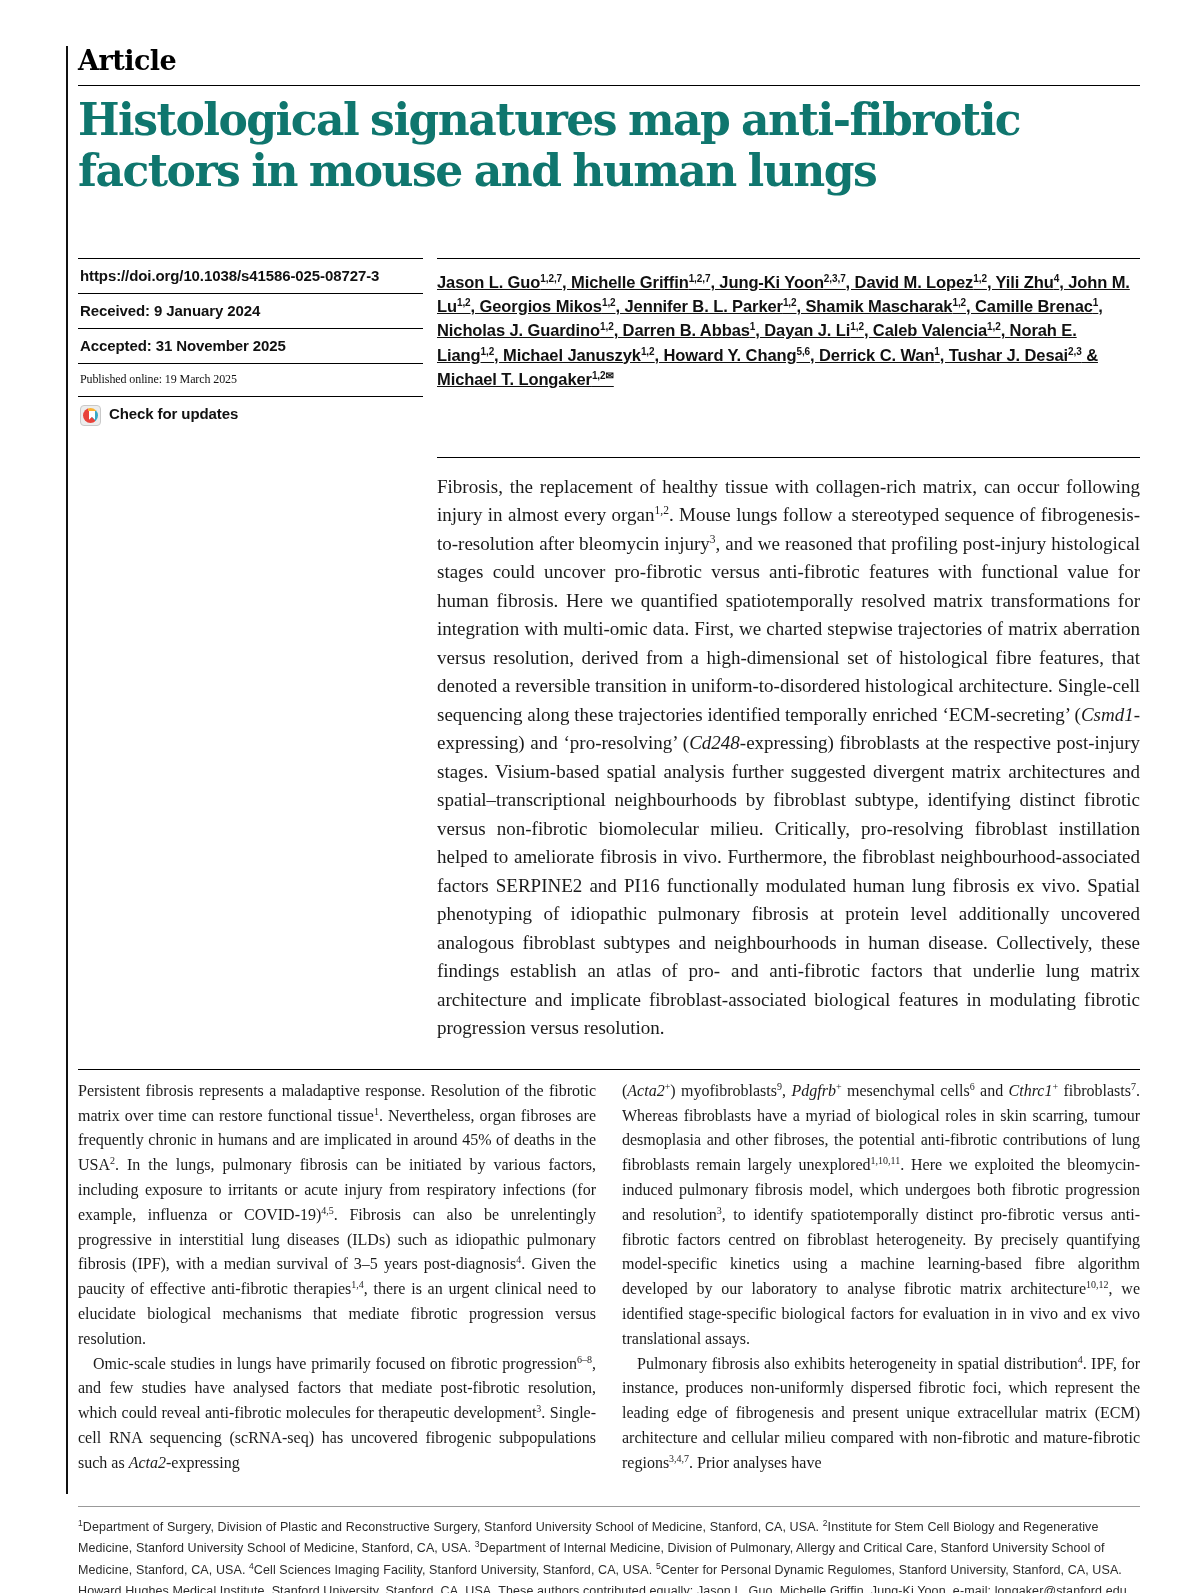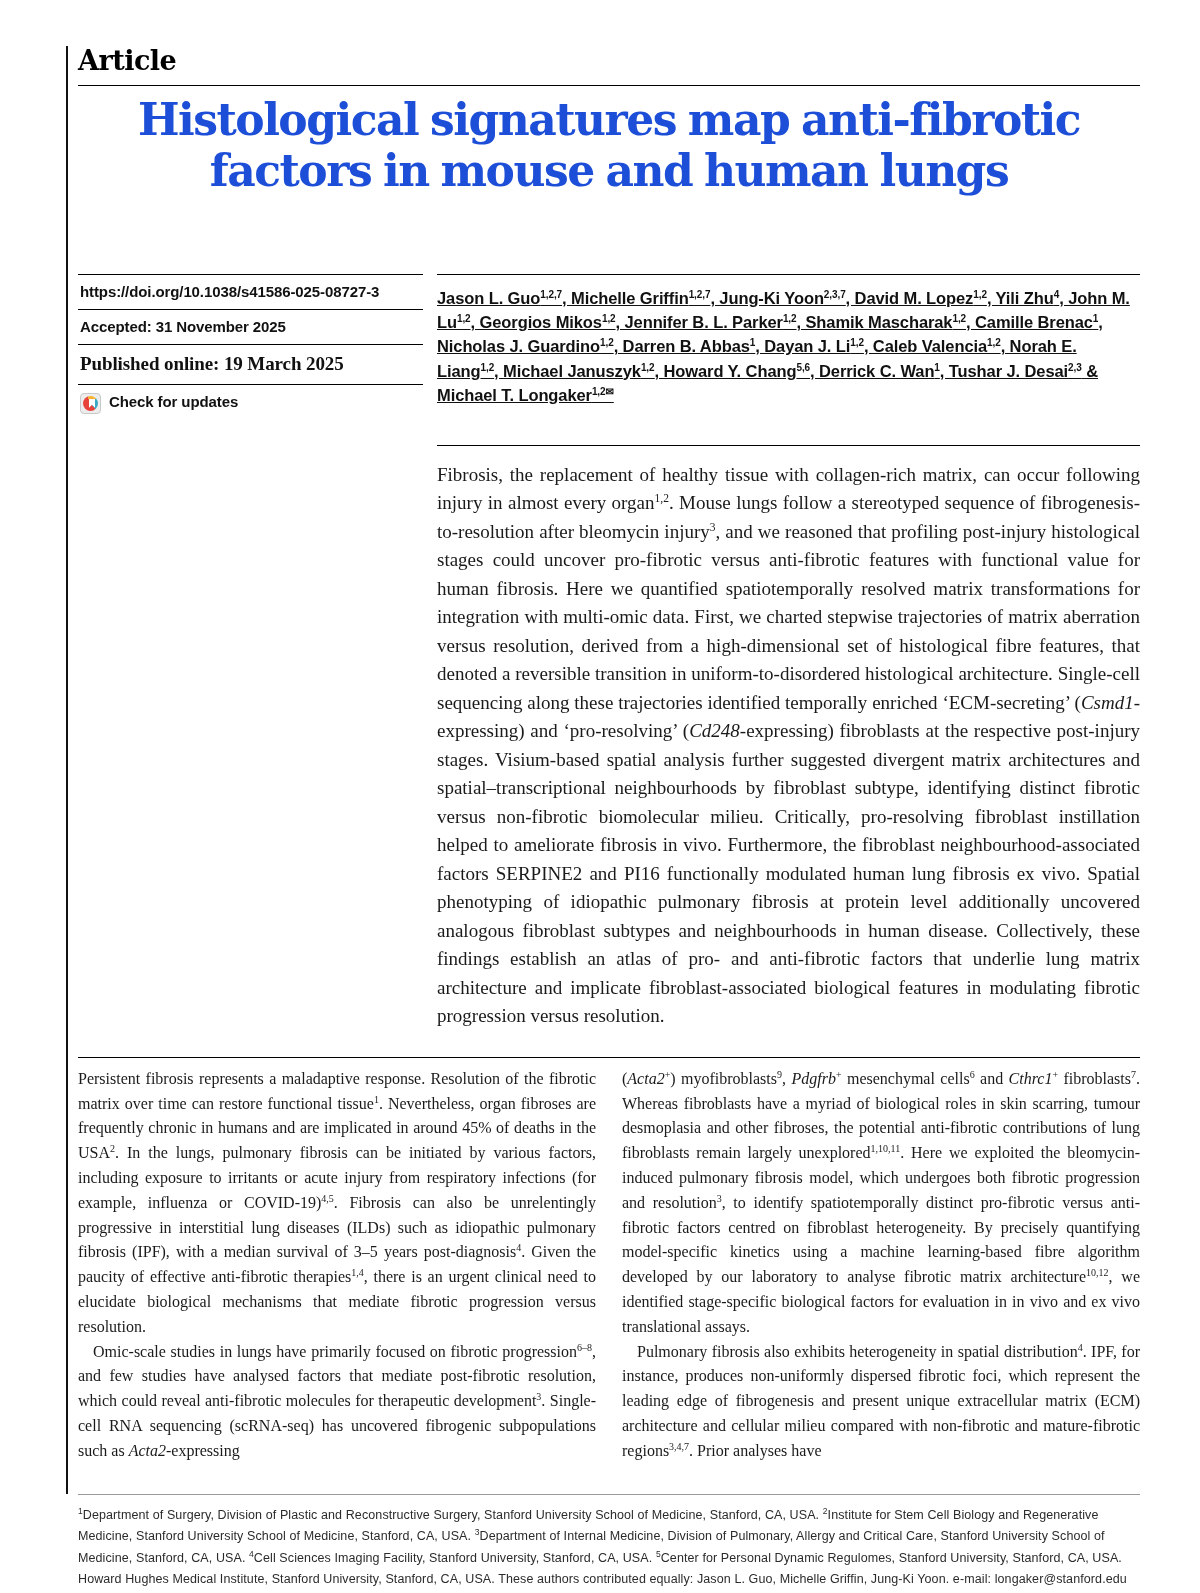--- a/index.html
+++ b/index.html
@@ -14,31 +14,31 @@
   .leftbar { position: absolute; left: 66px; top: 46px; width: 2px; height: 1448px; background: #111; }
 
   .kicker {
     font-family: "DejaVu Serif", serif; font-weight: bold;
     font-size: 27px; line-height: 1.1; letter-spacing: -0.5px; color: #000;
   }
   .kicker-rule { border: 0; border-top: 1.5px solid #000; margin: 9px 0 0 0; }
   h1.title {
     font-family: "DejaVu Serif", serif; font-weight: bold;
     font-size: 44px; line-height: 1.16; letter-spacing: -1.5px; word-spacing: -2px;
-    color: #1d4ed8; margin: 8px 0 0 0; white-space: pre-line; text-align: center;
+    color: #0f766e; margin: 8px 0 0 0; white-space: pre-line;
   }
 
-  .meta-row { display: flex; margin-top: 78px; }
+  .meta-row { display: flex; margin-top: 62px; }
   .meta-left { width: 345px; flex: 0 0 345px; margin-right: 14px; }
   .meta-item {
     border-top: 1.2px solid #000; padding: 8px 0 9px 2px;
     font-family: "Liberation Sans", sans-serif; font-weight: bold;
     font-size: 15px; color: #111; letter-spacing: -0.1px;
   }
-  .meta-item.serif { font-family: "Liberation Serif", serif; font-weight: bold; font-size: 19px; }
+  .meta-item.serif { font-family: "Liberation Serif", serif; font-weight: normal; font-size: 12px; }
   .meta-item.check { display: flex; align-items: flex-start; gap: 8px; cursor: pointer; }
   .cm-badge {
     width: 21px; height: 21px; border-radius: 4px; background: #ededed;
     border: 1px solid #c9c9c9; position: relative; display: inline-block; flex: 0 0 21px;
   }
   .cm-circle {
     position: absolute; inset: 2px; border-radius: 50%;
     background: conic-gradient(from 140deg, #e8433b 0 55%, #f9b233 55% 75%, #37a9c5 75% 100%);
   }
   .cm-book {
@@ -82,20 +82,21 @@
   <div class="leftbar"></div>
 
   <div class="kicker">Article</div>
   <hr class="kicker-rule">
   <h1 class="title">Histological signatures map anti-fibrotic
 factors in mouse and human lungs</h1>
 
   <div class="meta-row">
     <div class="meta-left">
       <div class="meta-item">https://doi.org/10.1038/s41586-025-08727-3</div>
+      <div class="meta-item">Received: 9 January 2024</div>
       <div class="meta-item">Accepted: 31 November 2025</div>
       <div class="meta-item serif">Published online: 19 March 2025</div>
       <div class="meta-item check">
         <span class="cm-badge">
           <span class="cm-circle"></span>
           <span class="cm-book"></span>
         </span>
         <span>Check for updates</span>
       </div>
     </div>

